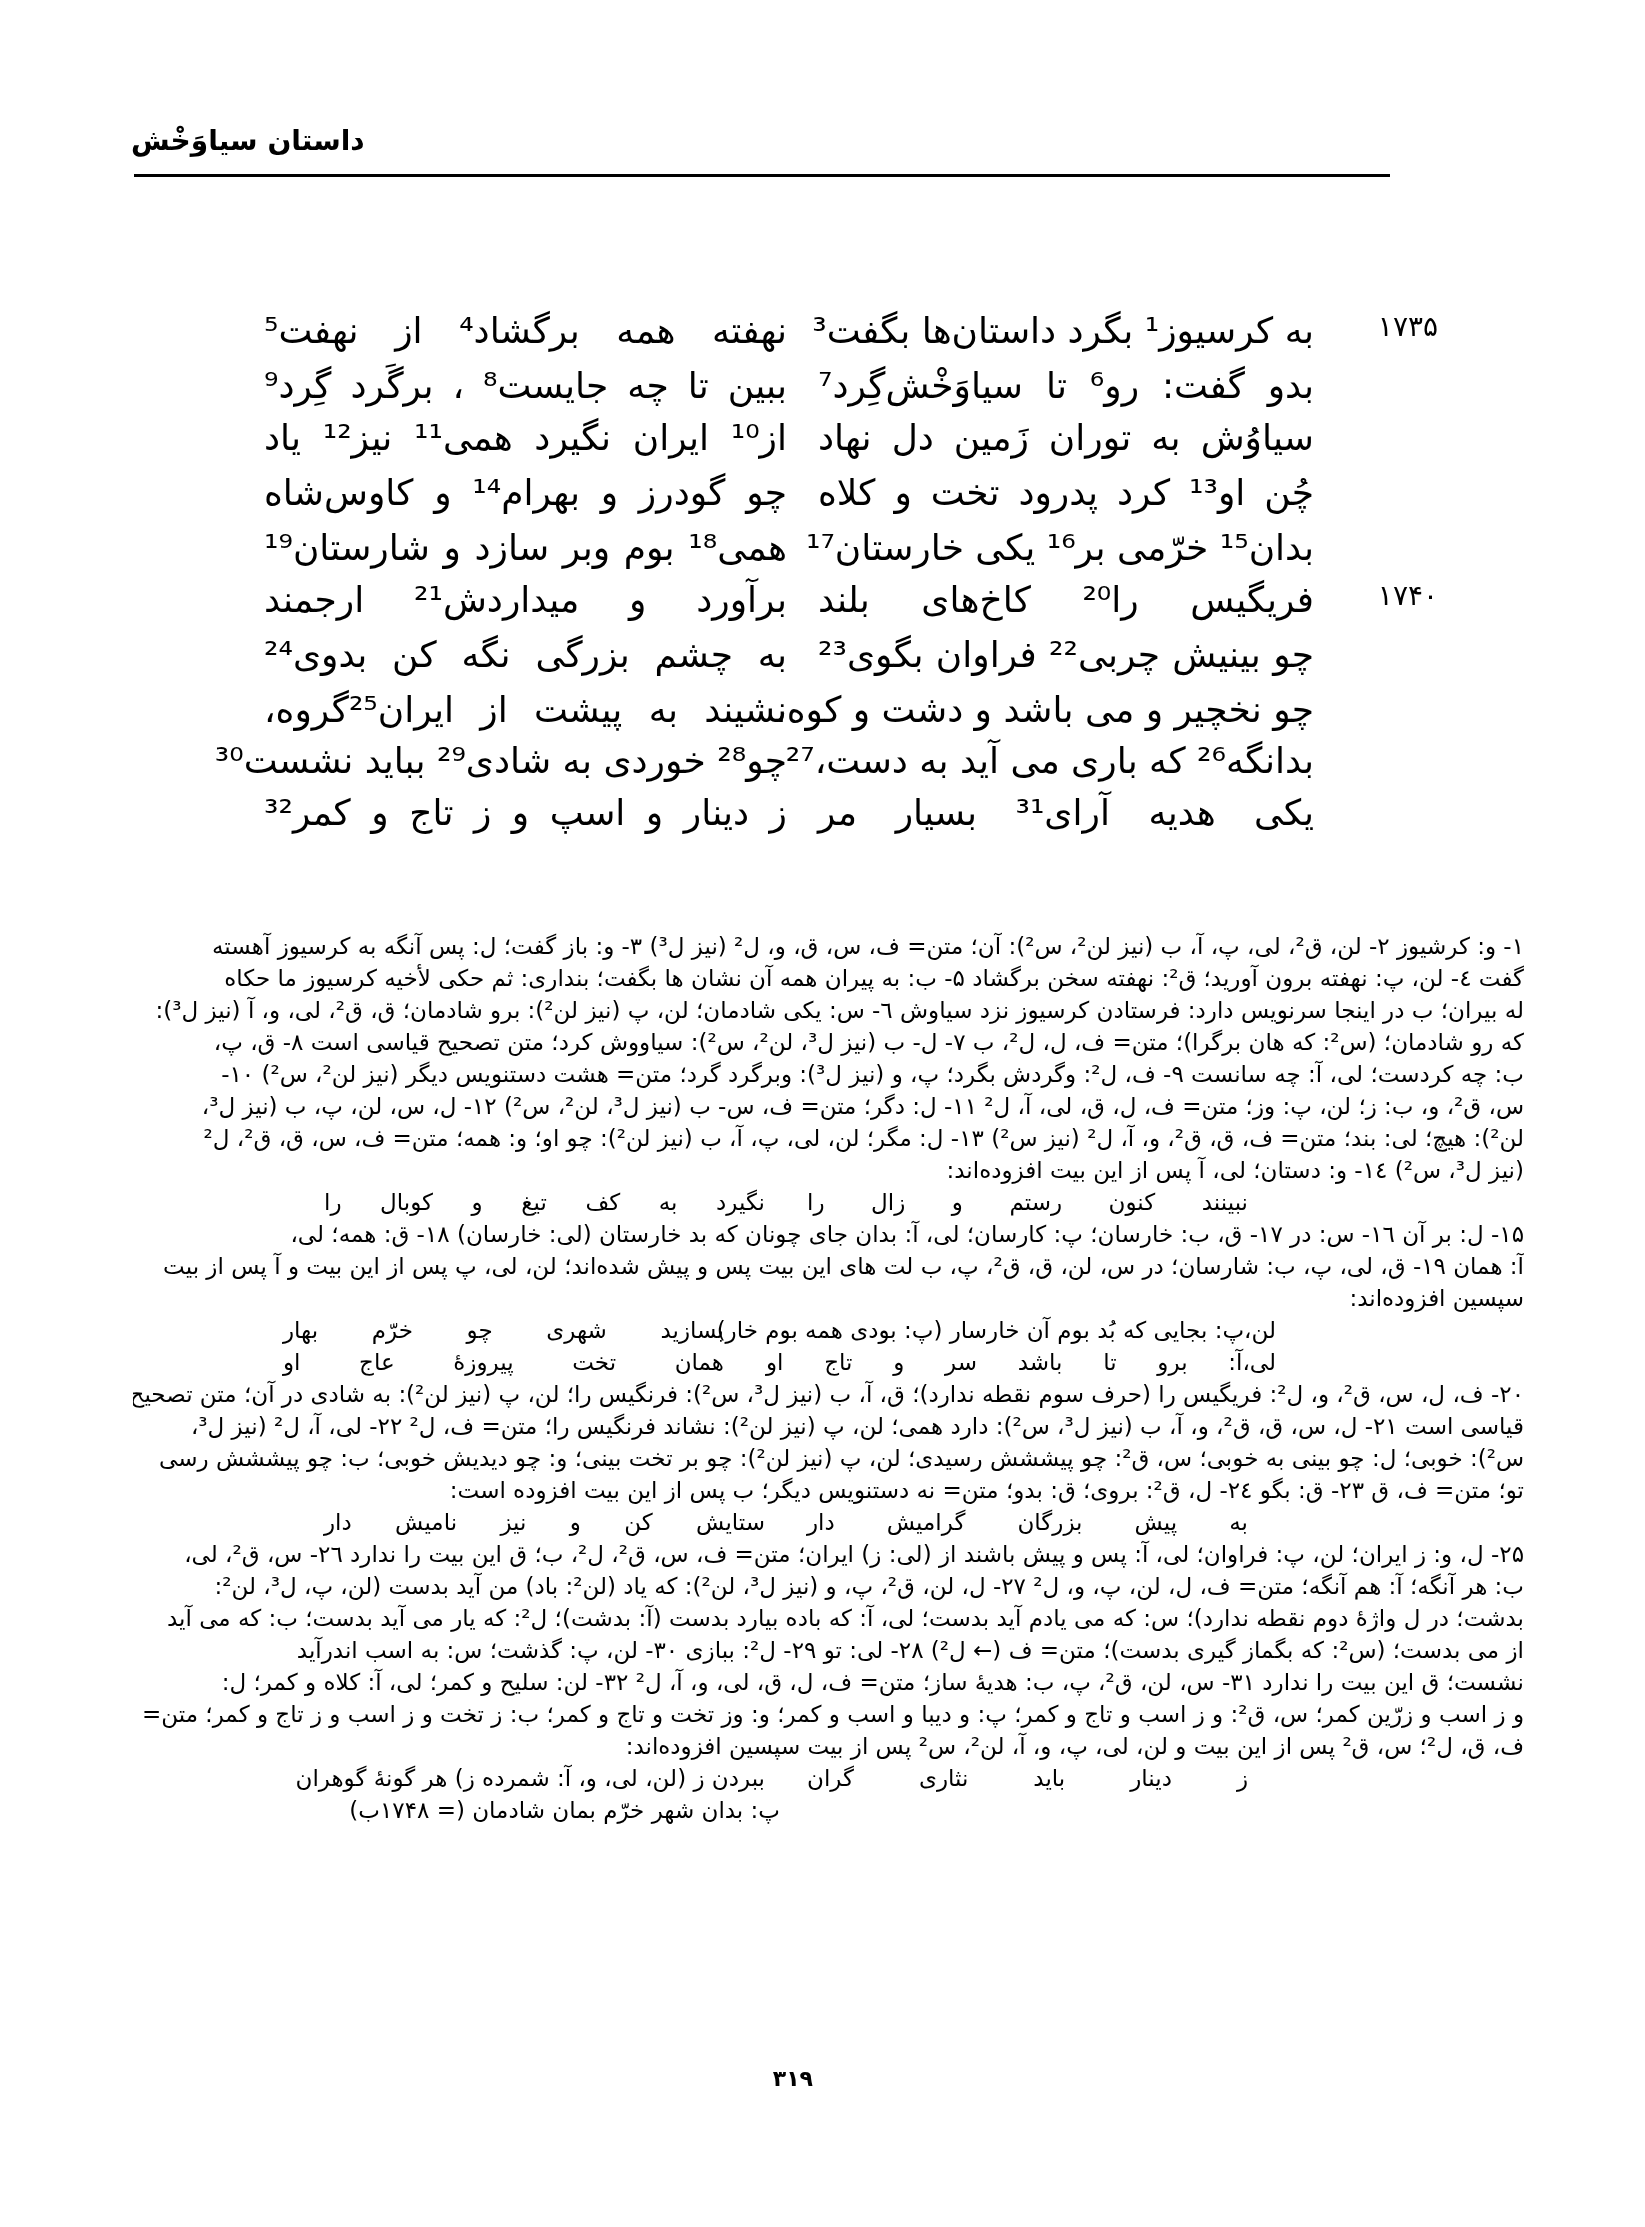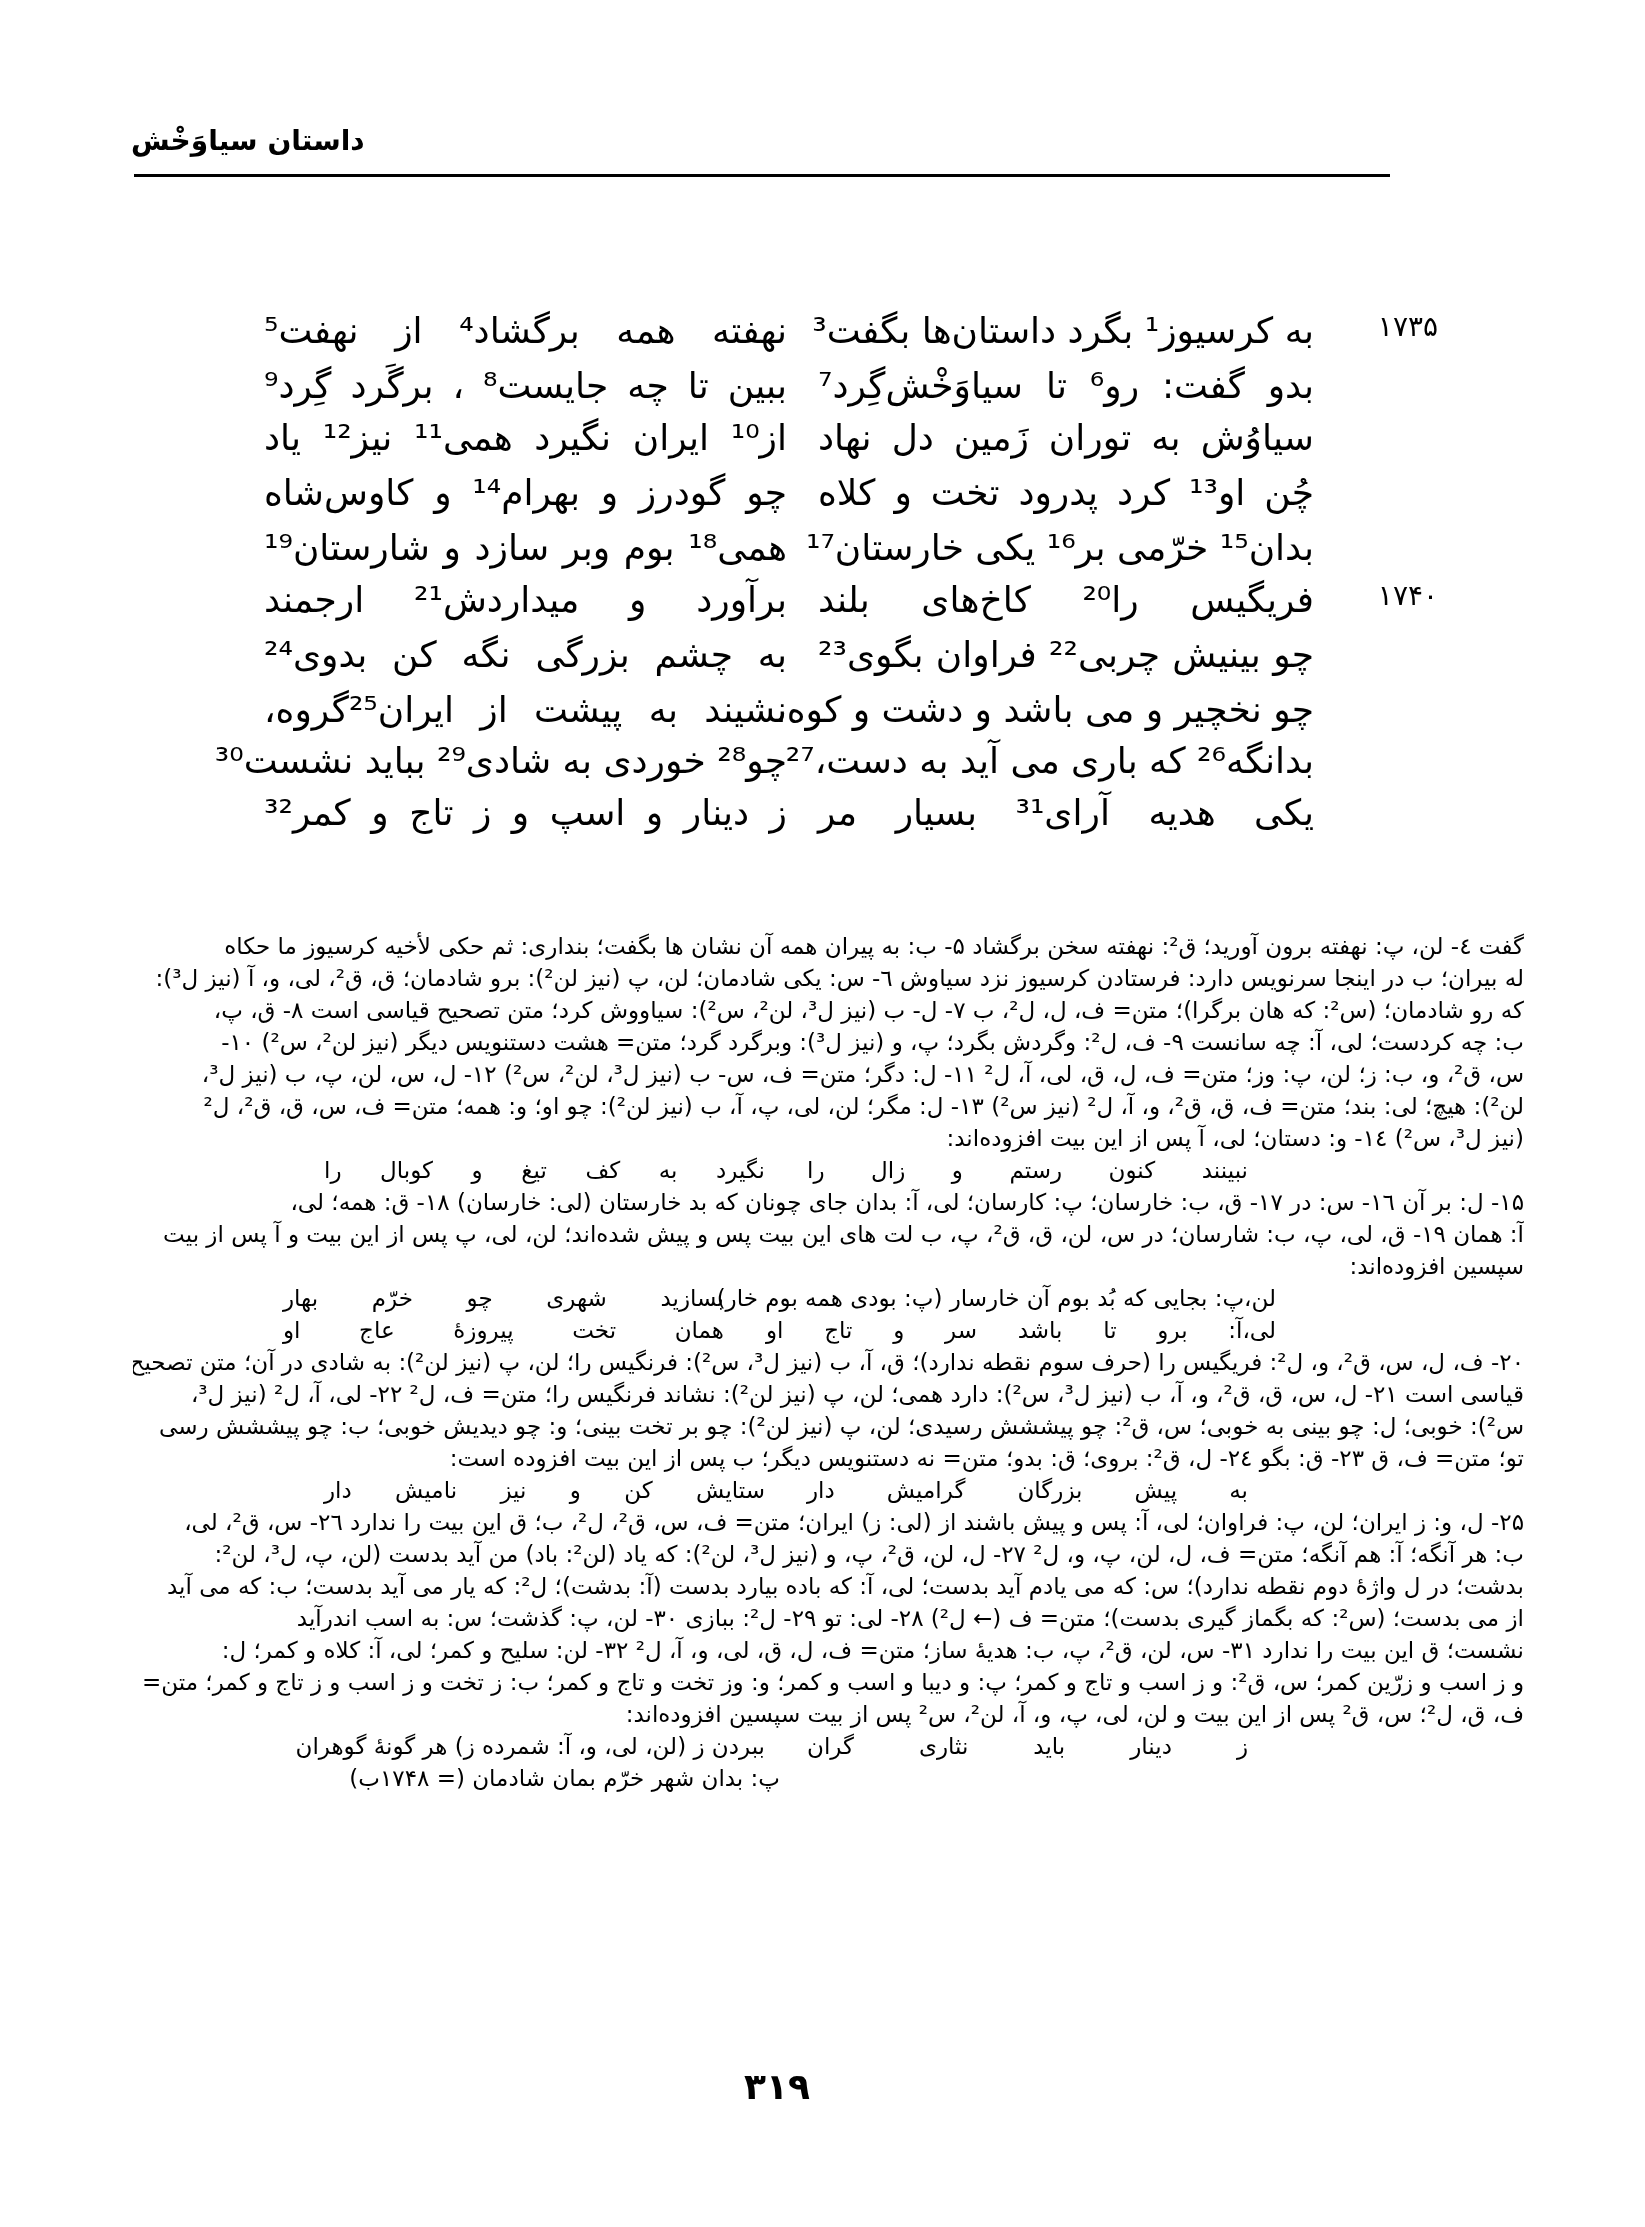--- a/index.html
+++ b/index.html
@@ -12,22 +12,22 @@
   .verse-line { position:absolute; font-size:36px; line-height:41px; white-space:nowrap; direction:rtl; }
   .hemi-right { right:331px; width:496px; text-align:justify; text-align-last:justify; }
   .hemi-left  { right:858px; width:523px; text-align:justify; text-align-last:justify; }
   .verse-num  { position:absolute; right:207px; width:90px; text-align:right; font-size:28px; }
   .fn-block { position:absolute; right:121px; width:1391px; font-size:23px; line-height:32px;
               direction:rtl; text-align:justify; }
   .fn-line { display:block; white-space:nowrap; overflow:hidden; height:32px; }
   .fn-verse { display:block; white-space:nowrap; height:32px; font-size:23px; }
   .fn-verse .r { display:inline-block; width:441px; text-align:justify; text-align-last:justify; }
   .fn-verse .l { display:inline-block; width:441px; text-align:justify; text-align-last:justify; margin-right:42px; }
-  .page-number { position:absolute; left:744px; top:2066px; width:69px; text-align:left;
-                 font-size:36px; font-weight:bold; }
+  .page-number { position:absolute; left:744px; top:2066px; width:69px; text-align:right;
+                 font-size:22px; font-weight:bold; }
 </style>
 </head>
 <body>
 
 <div class="page">
 
   <div class="running-head">داستان سیاوَخْش</div>
   <div class="head-rule"></div>
 
   <div>
@@ -58,20 +58,21 @@
     <div class="verse-line hemi-left" style="top:689px">نشیند به پیشت از ایران²⁵گروه،</div>
 
     <div class="verse-line hemi-right" style="top:740px">بدانگه²⁶ که باری می آید به دست،²⁷</div>
     <div class="verse-line hemi-left" style="top:740px">چو²⁸ خوردی به شادی²⁹ بباید نشست³⁰</div>
 
     <div class="verse-line hemi-right" style="top:792px">یکی هدیه آرای³¹ بسیار مر</div>
     <div class="verse-line hemi-left" style="top:792px">ز دینار و اسپ و ز تاج و کمر³²</div>
   </div>
 
   <div class="fn-block" style="top:930px">
+    <span class="fn-line">۱- و: کرشیوز   ۲- لن، ق²، لی، پ، آ، ب (نیز لن²، س²): آن؛ متن= ف، س، ق، و، ل² (نیز ل³)   ۳- و: باز گفت؛ ل: پس آنگه به کرسیوز آهسته</span>
     <span class="fn-line">گفت   ٤- لن، پ: نهفته برون آورید؛ ق²: نهفته سخن برگشاد   ۵- ب: به پیران همه آن نشان ها بگفت؛ بنداری: ثم حکی لأخیه کرسیوز ما حکاه</span>
     <span class="fn-line">له بیران؛ ب در اینجا سرنویس دارد: فرستادن کرسیوز نزد سیاوش   ٦- س: یکی شادمان؛ لن، پ (نیز لن²): برو شادمان؛ ق، ق²، لی، و، آ (نیز ل³):</span>
     <span class="fn-line">که رو شادمان؛ (س²: که هان برگرا)؛ متن= ف، ل، ل²، ب   ۷- ل- ب (نیز ل³، لن²، س²): سیاووش کرد؛ متن تصحیح قیاسی است   ۸- ق، پ،</span>
     <span class="fn-line">ب: چه کردست؛ لی، آ: چه سانست   ۹- ف، ل²: وگردش بگرد؛ پ، و (نیز ل³): وبرگرد گرد؛ متن= هشت دستنویس دیگر (نیز لن²، س²)   ۱۰-</span>
     <span class="fn-line">س، ق²، و، ب: ز؛ لن، پ: وز؛ متن= ف، ل، ق، لی، آ، ل²   ۱۱- ل: دگر؛ متن= ف، س- ب (نیز ل³، لن²، س²)   ۱۲- ل، س، لن، پ، ب (نیز ل³،</span>
     <span class="fn-line">لن²): هیچ؛ لی: بند؛ متن= ف، ق، ق²، و، آ، ل² (نیز س²)   ۱۳- ل: مگر؛ لن، لی، پ، آ، ب (نیز لن²): چو او؛ و: همه؛ متن= ف، س، ق، ق²، ل²</span>
     <span class="fn-line">(نیز ل³، س²)   ١٤- و: دستان؛ لی، آ پس از این بیت افزوده‌اند:</span>
 
     <span class="fn-verse" style="padding-right:276px">
       <span class="r">نبینند کنون رستم و زال را</span><span class="l">نگیرد به کف تیغ و کوبال را</span>

